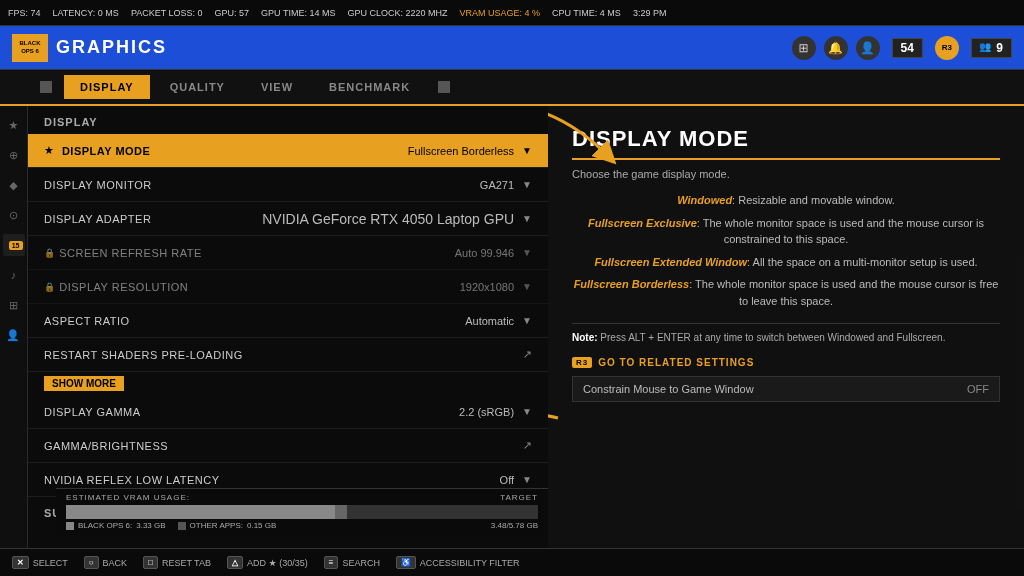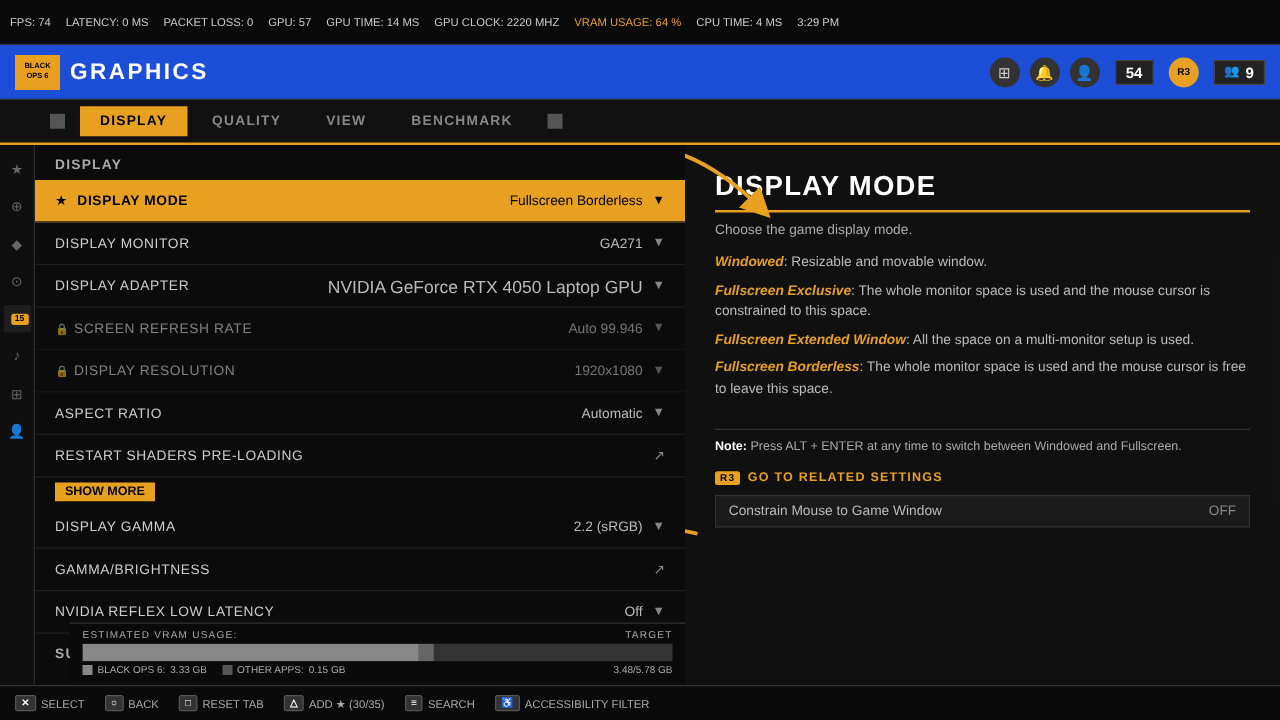--- a/index.html
+++ b/index.html
@@ -9,21 +9,21 @@
       background: #1a1a1a;
       font-family: 'Arial', sans-serif;
       color: #ccc;
       overflow: hidden;
       position: relative;
     }
 
     
     .hud-bar {
       background: #0a0a0a;
-      height: 36px;
+      height: 26px;
       display: flex;
       align-items: center;
       padding: 0 8px;
       gap: 12px;
       font-size: 9px;
       color: #aaa;
       border-bottom: 1px solid #333;
     }
     .hud-bar span { color: #ccc; }
     .hud-bar .highlight { color: #e8a020; }
@@ -253,21 +253,22 @@
     }
 
     .info-subtitle {
       font-size: 11px;
       color: #aaa;
       margin-bottom: 12px;
     }
 
     .info-list {
       list-style: none;
-      margin-bottom: 24px;
+      margin-bottom: 14px;
+      text-align: center;
     }
     .info-list li {
       font-size: 11px;
       color: #bbb;
       margin-bottom: 6px;
       line-height: 1.5;
     }
     .info-list li .option-name {
       color: #e8a020;
       font-style: italic;
@@ -443,21 +444,21 @@
 
 <div class="app-wrapper">
 
   <div class="hud-bar">
     <span>FPS: 74</span>
     <span>LATENCY: 0 MS</span>
     <span>PACKET LOSS: 0</span>
     <span>GPU: 57</span>
     <span>GPU TIME: 14 MS</span>
     <span>GPU CLOCK: 2220 MHZ</span>
-    <span class="highlight">VRAM USAGE: 64 %</span>
+    <span class="highlight">VRAM USAGE: 4 %</span>
     <span>CPU TIME: 4 MS</span>
     <span>3:29 PM</span>
   </div>
 
   <div class="header">
     <div class="header-logo">
       <div class="logo-box">
         <span style="font-size:6px; line-height:1.2; text-align:center;">BLACK<br>OPS 6</span>
       </div>
       <span class="header-title">GRAPHICS</span>

